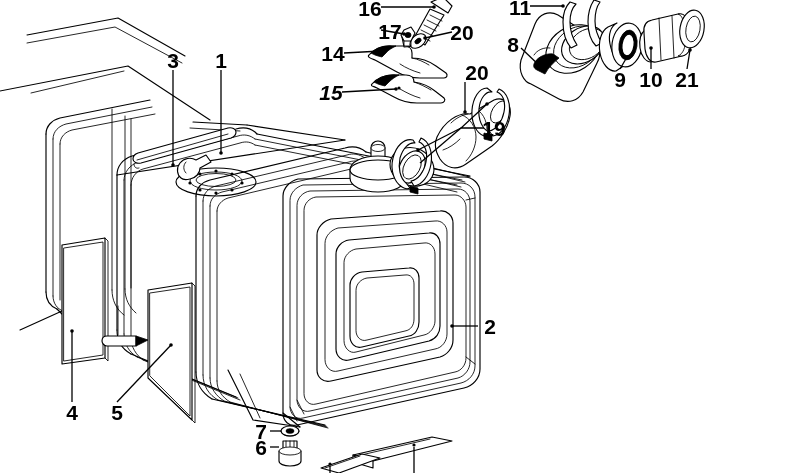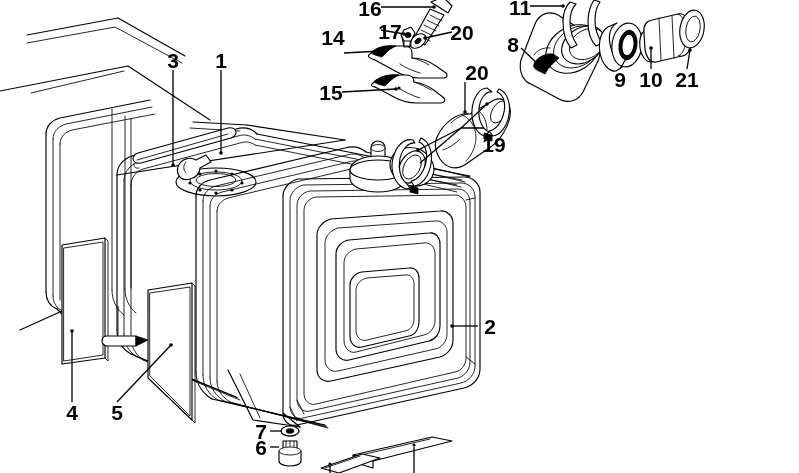--- a/index.html
+++ b/index.html
@@ -401,22 +401,22 @@
   <div class="callout-label" style="left:490px; top:326px;">2</div>
   <div class="callout-label" style="left:173px; top:60px;">3</div>
   <div class="callout-label" style="left:72px;  top:412px;">4</div>
   <div class="callout-label" style="left:117px; top:412px;">5</div>
   <div class="callout-label" style="left:261px; top:447px;">6</div>
   <div class="callout-label" style="left:261px; top:431px;">7</div>
   <div class="callout-label" style="left:513px; top:44px;">8</div>
   <div class="callout-label" style="left:620px; top:79px;">9</div>
   <div class="callout-label" style="left:651px; top:79px;">10</div>
   <div class="callout-label" style="left:520px; top:7px;">11</div>
-  <div class="callout-label" style="left:333px; top:37px;">14</div>
-  <div class="callout-label" style="left:331px; top:92px;">15</div>
+  <div class="callout-label" style="left:333px; top:53px;">14</div>
+  <div class="callout-label" style="left:331px; top:92px;font-style:italic;">15</div>
   <div class="callout-label" style="left:370px; top:8px;">16</div>
   <div class="callout-label" style="left:370px; top:31px;margin-left:20px;">17</div>
   <div class="callout-label" style="left:462px; top:32px;">20</div>
-  <div class="callout-label" style="left:494px; top:128px;margin-top:16px;">19</div>
+  <div class="callout-label" style="left:494px; top:128px;">19</div>
   <div class="callout-label" style="left:477px; top:72px;">20</div>
   <div class="callout-label" style="left:687px; top:79px;">21</div>
 
 </div>
 
 </body></html>

